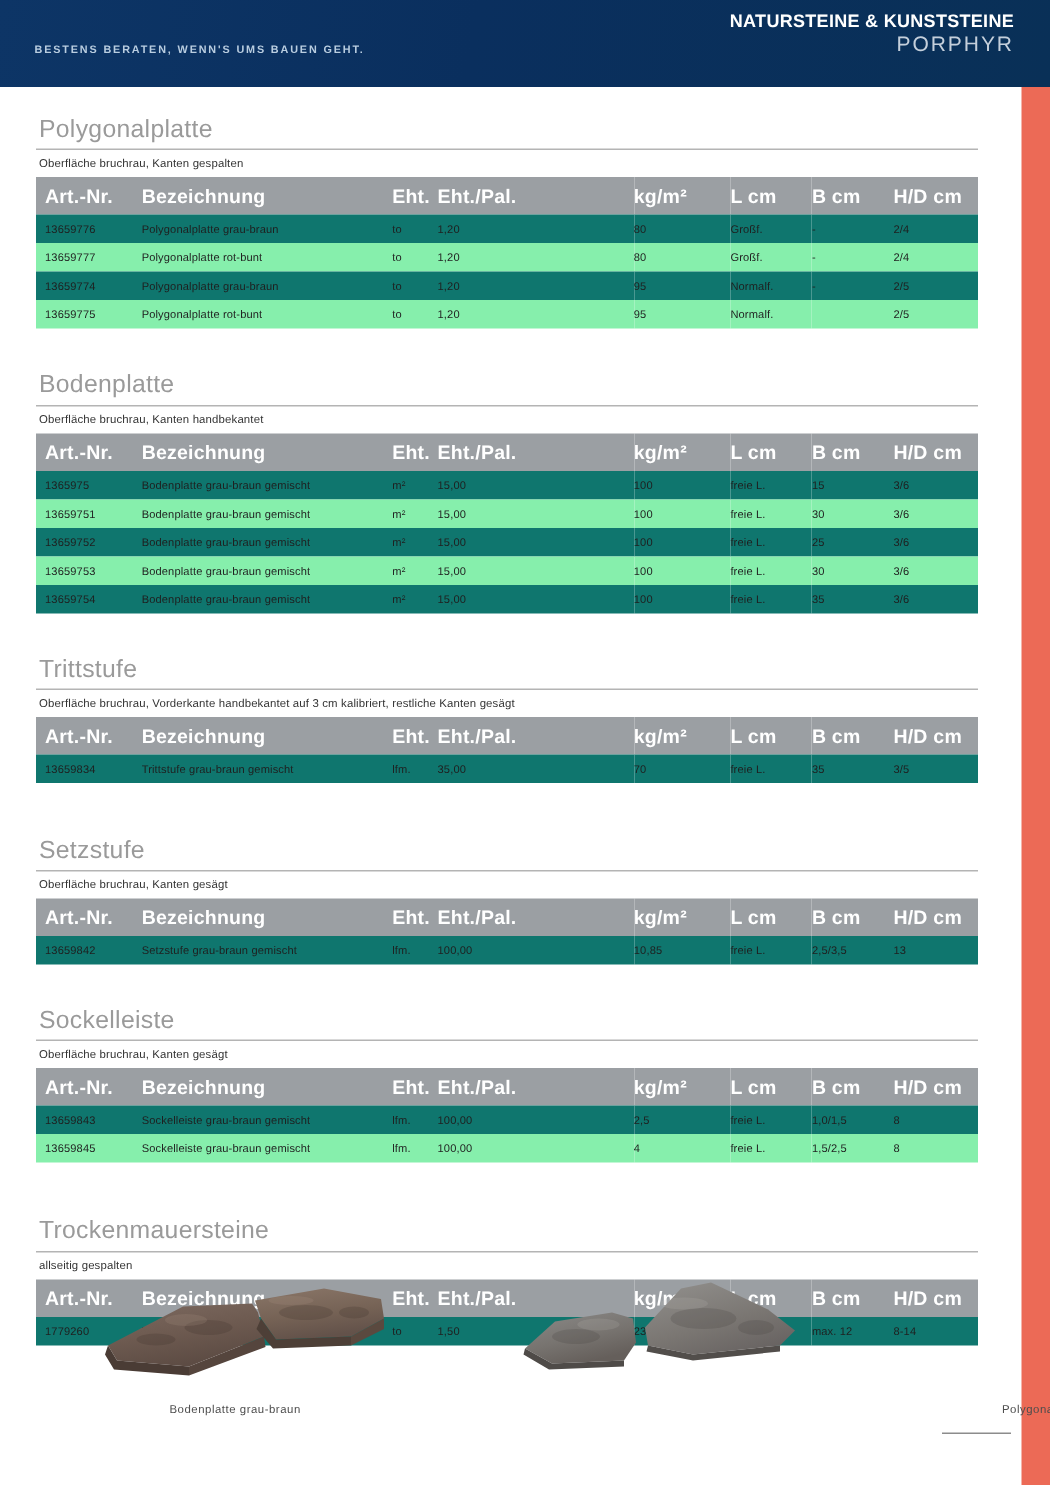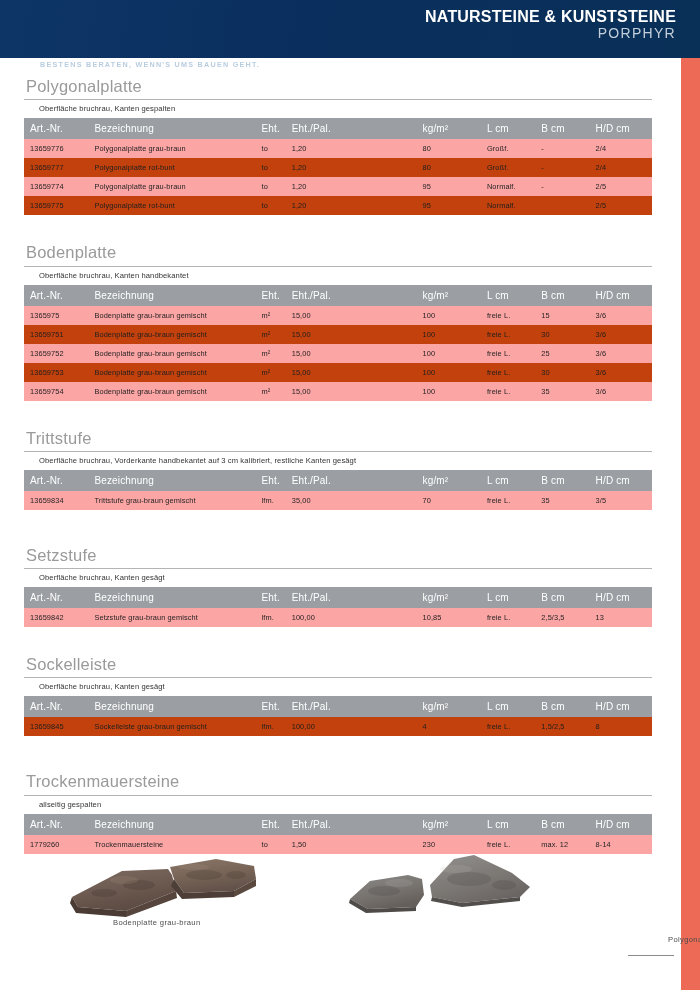--- a/index.html
+++ b/index.html
@@ -23,37 +23,36 @@
   .banner {
     position: absolute;
     left: 0; top: 0;
     width: 700px;
     height: 58px;
     background: #0b3161;
     background: linear-gradient(100deg, #0d3566 0%, #0a2f5e 45%, #093057 100%);
   }
   .tagline {
     position: absolute;
-    left: 40px;
+    left: 23px;
     top: 28px;
     font-size: 7.2px;
     letter-spacing: 1.25px;
     font-weight: bold;
     color: #b9cde0;
     white-space: nowrap;
-    margin-top: 32px;
   }
   .banner-title {
     position: absolute;
     right: 24px;
     top: 8px;
     text-align: right;
   }
   .banner-title .line1 {
-    font-size: 16px;
+    font-size: 12px;
     font-weight: bold;
     color: #ffffff;
     letter-spacing: 0.2px;
     line-height: 1.08;
     white-space: nowrap;
   }
   .banner-title .line2 {
     font-size: 14px;
     font-weight: normal;
     color: #c4cfdb;
@@ -89,48 +88,47 @@
     letter-spacing: 0.2px;
     padding: 0 0 2px 2px;
     border-bottom: 1px solid #b4b4b4;
     line-height: 1.35;
   }
   .section-sub {
     font-size: 7.6px;
     color: #333333;
     padding: 4px 0 5px 2px;
     letter-spacing: 0.1px;
-    margin-left: 13px;
   }
 
   
   table.spec {
     width: 100%;
     border-collapse: collapse;
     table-layout: fixed;
     font-size: 7.4px;
     color: #222222;
   }
   table.spec thead th {
     background: #9b9fa3;
     color: #ffffff;
-    font-weight: normal;
+    font-weight: bold;
     text-align: left;
-    font-size: 10px;
+    font-size: 13px;
     padding: 5px 0 5px 0;
     letter-spacing: 0.15px;
   }
   table.spec tbody td {
     padding: 5px 0 5px 0;
     text-align: left;
     color: #1f1f1f;
     letter-spacing: 0.1px;
   }
-  table.spec tbody tr.odd  { background: #fca5a5; }
-  table.spec tbody tr.even { background: #c2410c; }
+  table.spec tbody tr.odd  { background: #0f766e; }
+  table.spec tbody tr.even { background: #86efac; }
 
   
   .c-art  { width: 66px;  padding-left: 6px !important; }
   .c-bez  { width: 170px; padding-left: 4px !important; }
   .c-eht  { width: 30px; margin-left: 28px;  }
   .c-pal  { width: 130px; }
   .c-kg   { width: 64px;  }
   .c-l    { width: 54px;  }
   .c-b    { width: 54px;  }
   .c-hd   { width: 56px;  }
@@ -150,21 +148,21 @@
   .photo-cell { position: absolute; top: 0; }
   .photo-cell.left  { left: 40px; }
   .photo-cell.right { left: 320px; }
   .photo-caption {
     position: absolute;
     font-size: 7.6px;
     color: #4d4d4d;
     letter-spacing: 0.35px;
     white-space: nowrap;
   }
-  .photo-caption.left  { left: 49px; top: 73px; }
+  .photo-caption.left  { left: 49px; top: 90px; }
   .photo-caption.right { left: 324px; top: 90px; }
 
   
   .footer-rule {
     position: absolute;
     left: 628px;
     top: 955px;
     width: 46px;
     height: 1px;
     background: #8c8c8c;
@@ -401,20 +399,30 @@
                 <th class="c-bez">Bezeichnung</th>
                 <th class="c-eht">Eht.</th>
                 <th class="c-pal">Eht./Pal.</th>
                 <th class="c-kg">kg/m²</th>
                 <th class="c-l">L cm</th>
                 <th class="c-b">B cm</th>
                 <th class="c-hd">H/D cm</th>
               </tr>
             </thead>
             <tbody>
+              <tr class="odd">
+                <td class="c-art">13659843</td>
+                <td class="c-bez">Sockelleiste grau-braun gemischt</td>
+                <td class="c-eht">lfm.</td>
+                <td class="c-pal">100,00</td>
+                <td class="c-kg">2,5</td>
+                <td class="c-l">freie L.</td>
+                <td class="c-b">1,0/1,5</td>
+                <td class="c-hd">8</td>
+              </tr>
               <tr class="even">
                 <td class="c-art">13659845</td>
                 <td class="c-bez">Sockelleiste grau-braun gemischt</td>
                 <td class="c-eht">lfm.</td>
                 <td class="c-pal">100,00</td>
                 <td class="c-kg">4</td>
                 <td class="c-l">freie L.</td>
                 <td class="c-b">1,5/2,5</td>
                 <td class="c-hd">8</td>
               </tr>

